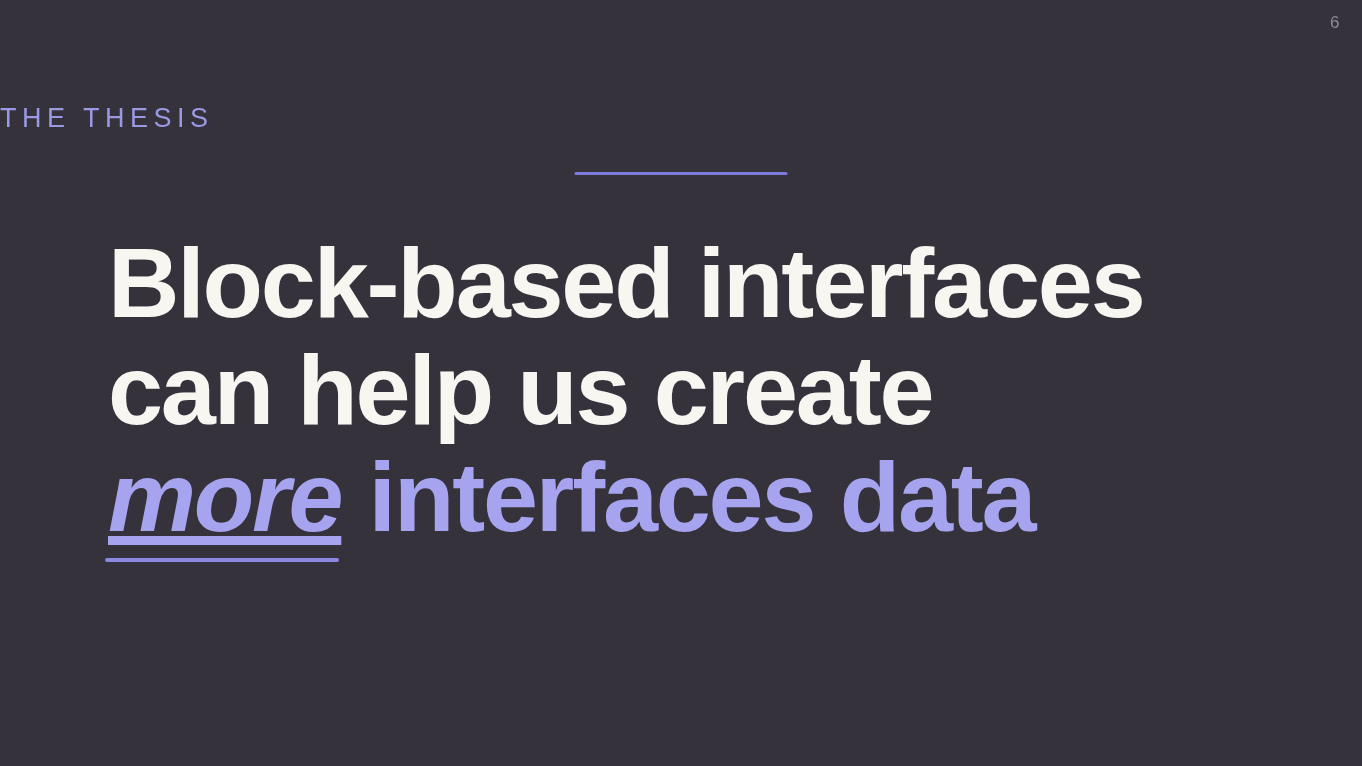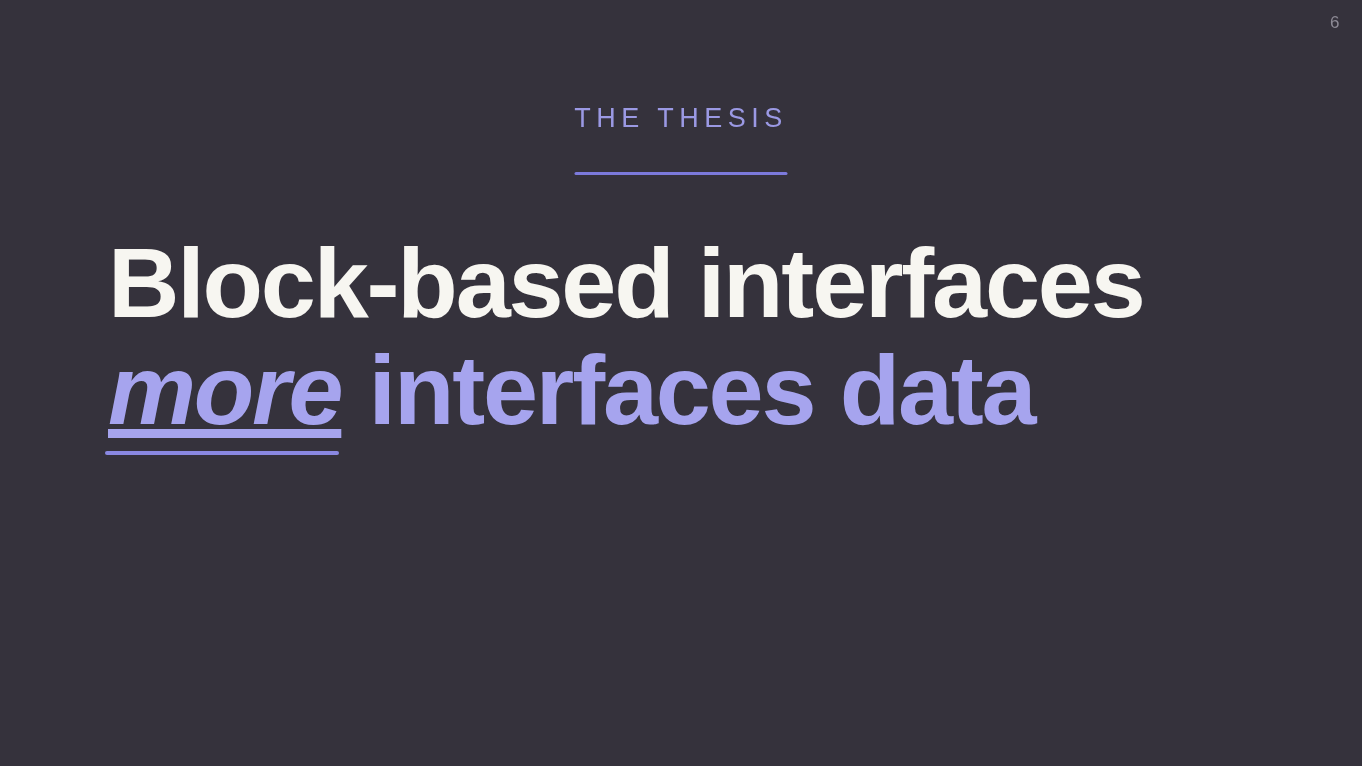--- a/index.html
+++ b/index.html
@@ -35,21 +35,20 @@
     color: #8D8A95;
     line-height: 1;
   }
 
   
   .eyebrow-wrap {
     position: absolute;
     top: 104px;
     left: 0;
     width: 1362px;
-    text-align: center;
   }
 
   .eyebrow-label {
     display: inline-block;
     font-size: 27px;
     font-weight: 400;
     letter-spacing: 5.5px;
     color: #9B99E4;
     line-height: 1.1;
     text-transform: uppercase;
@@ -115,20 +114,21 @@
 
   <div class="eyebrow-wrap">
     <div class="eyebrow-label">THE THESIS</div>
     <div class="eyebrow-rule"></div>
   </div>
 
   <div class="headline">
 
     <div class="headline-line">Block-based interfaces</div>
 
+    <div class="headline-line">can help us create</div>
 
     <div class="headline-line accent">
       <span class="em-word"><span>more</span><span class="em-underline"></span></span><span> interfaces data</span>
     </div>
 
 
   </div>
 
 </div>
 

